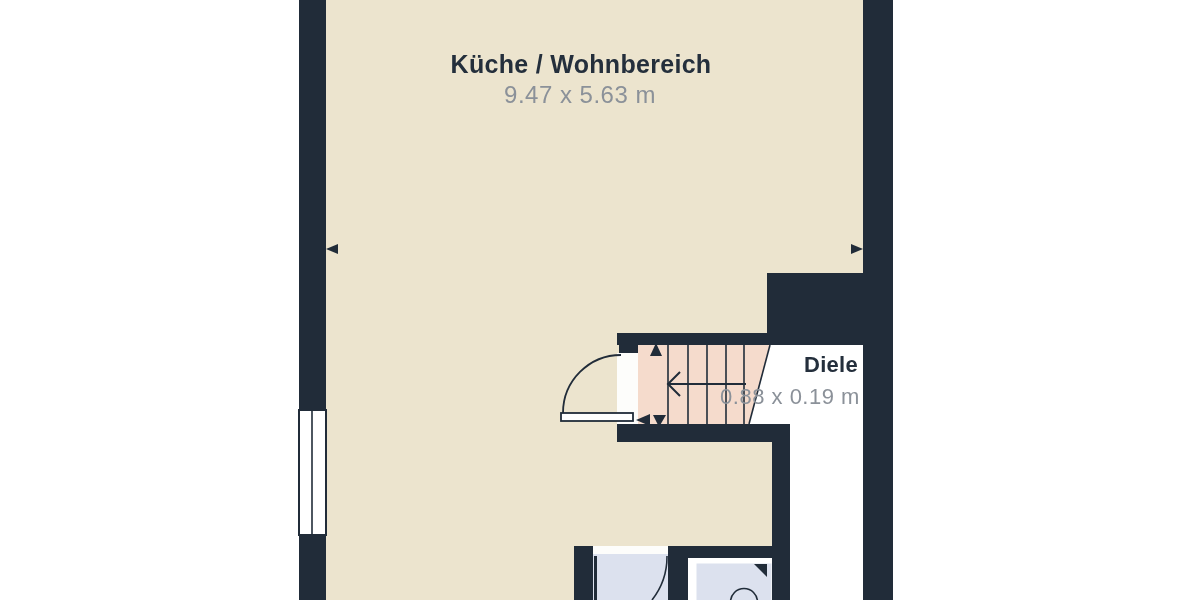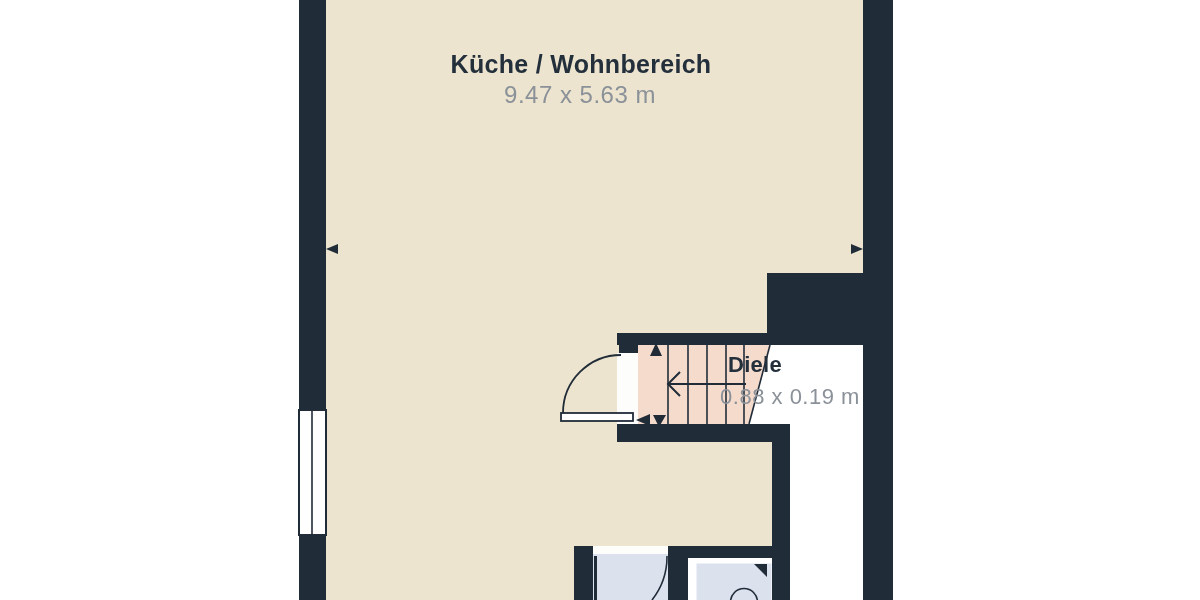--- a/index.html
+++ b/index.html
@@ -27,21 +27,21 @@
   .ln{stroke:var(--wall);fill:none}
   .tri{fill:var(--wall);stroke:none}
   .leaf{fill:#ffffff;stroke:var(--wall)}
 
   .room-label{position:absolute;transform:translate(-50%,-50%);white-space:nowrap;
     color:var(--label);font-weight:bold;letter-spacing:.3px;}
   .room-dim{position:absolute;transform:translate(-50%,-50%);white-space:nowrap;
     color:var(--dimension);font-weight:normal;letter-spacing:.5px;}
   .kitchen-label{left:581px;top:64px;font-size:25px;}
   .kitchen-dim{left:580px;top:95px;font-size:24px;}
-  .hall-label{left:755px;top:365px;font-size:22px;}
+  .hall-label{left:831px;top:365px;font-size:22px;}
   .hall-dim{left:790px;top:397px;font-size:22px;}
 </style>
 </head>
 <body>
 
 <div class="plan">
   <svg viewBox="0 0 1200 600" width="1200" height="600">
 
     <rect class="beige" x="326" y="0" width="537" height="600"></rect>
 

